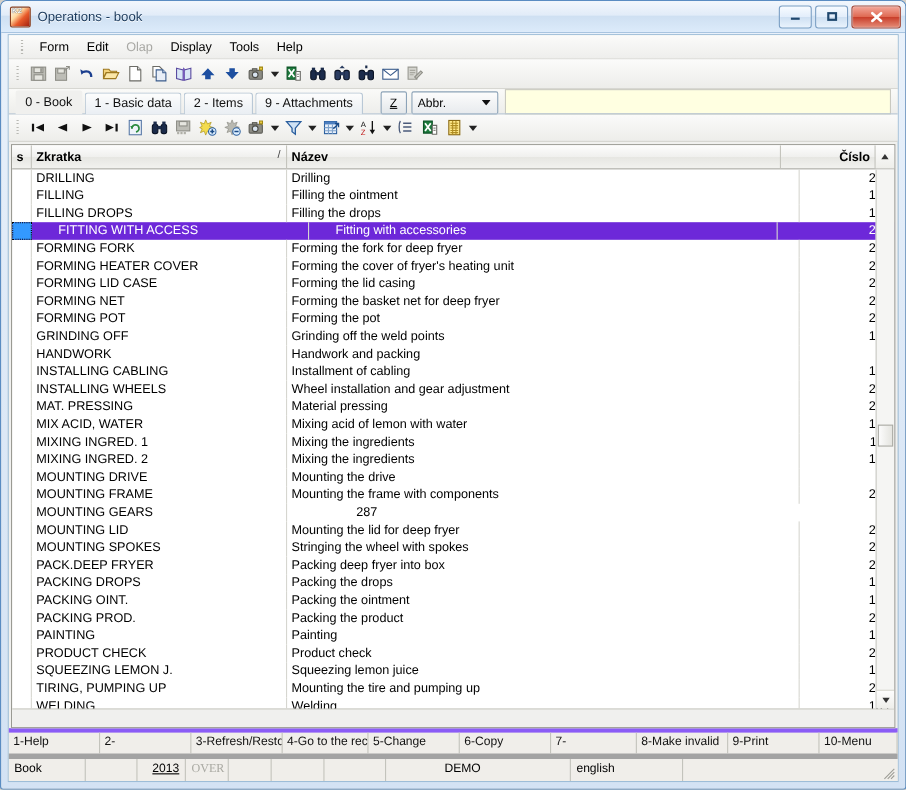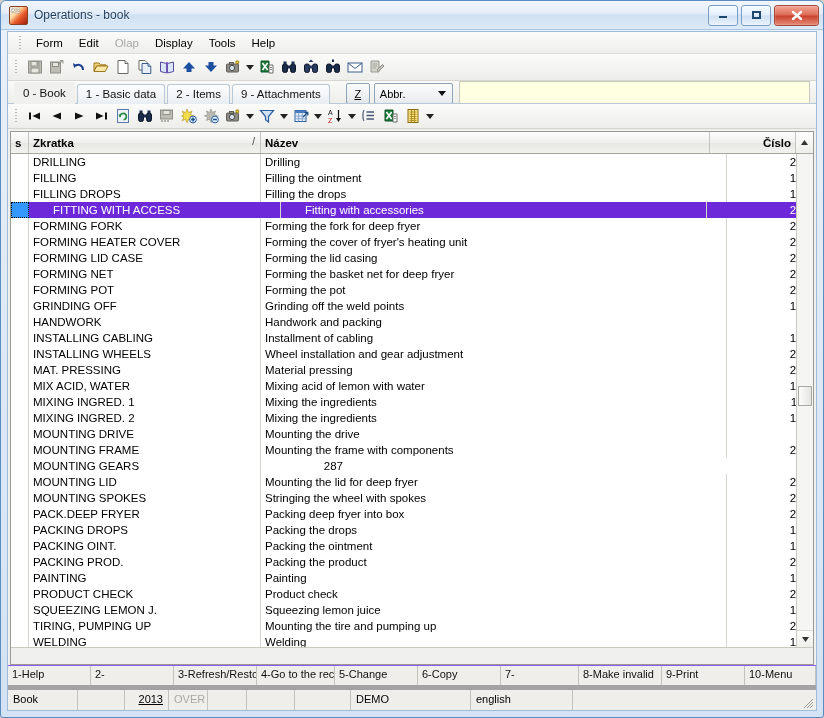--- a/index.html
+++ b/index.html
@@ -282,21 +282,21 @@
     background:#f0f0ee;
     border-top:1px solid #c9c9c2;
     flex:none;
   }
 
   
   .fkeybar{
     height:19px;
     display:flex;
     background:#f0eeea;
-    border-top:1px solid #8b5cf6;
+    border-top:4px solid #8b5cf6;
     font-size:11px;
     flex:none;
   }
   .fkey{
     border-right:1px solid #c3c3bc;
     padding:2px 4px;
     box-sizing:border-box;
     overflow:hidden;
     white-space:nowrap;
     color:#111;
@@ -311,21 +311,21 @@
     flex:none;
     position:relative;
   }
   .scell{
     border-right:1px solid #c3c3bc;
     padding:3px 5px;
     box-sizing:border-box;
     overflow:hidden;
     white-space:nowrap;
   }
-  .scell.dim{ color:#a9a9a2; }
+  .scell.dim{ color:#a9a9a2;font-family:Liberation Serif, serif; }
   .scell.rightnum{ text-align:right; }
   .resize-grip{
     position:absolute; right:2px; bottom:1px;
     width:12px; height:12px;
   }
 </style>
 </head>
 <body>
 
 <div id="app">
@@ -876,21 +876,21 @@
       </div>
 
     <div class="statusbar" id="statusbar">
       <div class="scell" style="width: 70px;">Book</div>
         <div class="scell" style="width: 47px;"></div>
         <div class="scell rightnum" style="width: 44px; text-decoration: underline;">2013</div>
         <div class="scell dim" style="width: 39px;">OVER</div>
         <div class="scell" style="width: 39px;"></div>
         <div class="scell" style="width: 48px;"></div>
         <div class="scell" style="width: 56px;"></div>
-        <div class="scell" style="width: 120px;">DEMO</div>
+        <div class="scell" style="width: 120px; margin-left: 48px;">DEMO</div>
         <div class="scell" style="width: 102px;">english</div>
         <div class="scell" style="width: 235px; flex: 1 1 0%; border-right: none;"></div>
         <div class="resize-grip">
         <svg width="12" height="12" viewBox="0 0 12 12">
           <path d="M11 5 L5 11 M11 8 L8 11 M11 2 L2 11" stroke="#9d9d96" stroke-width="1"></path>
         </svg>
       </div>
     </div>
 
   </div>

